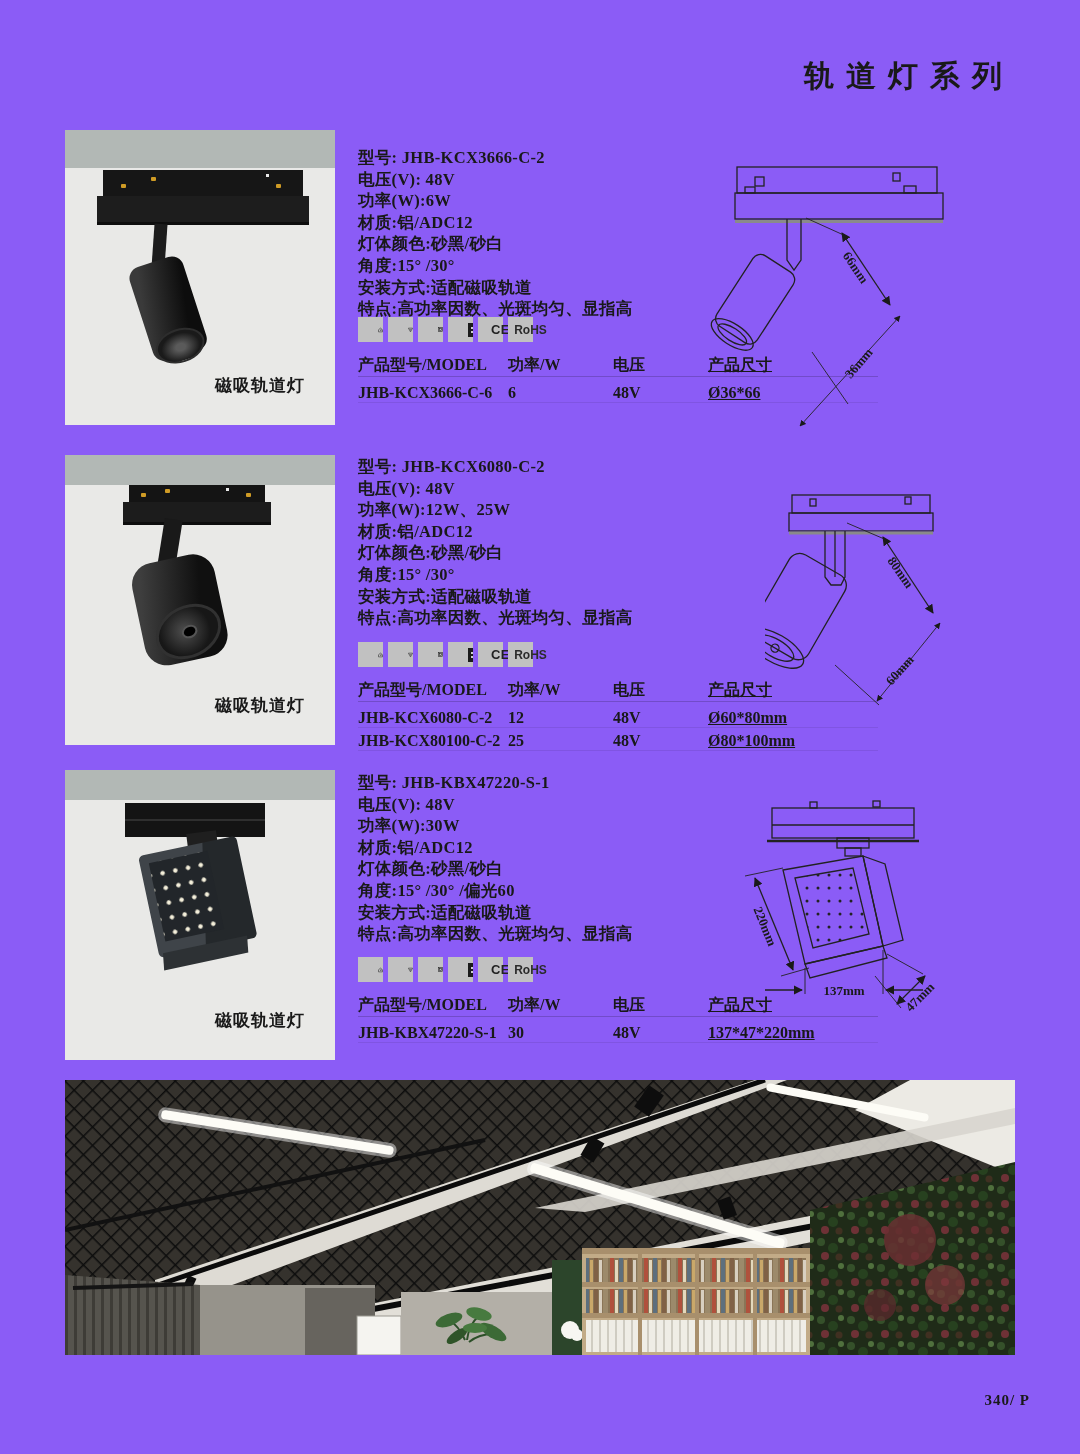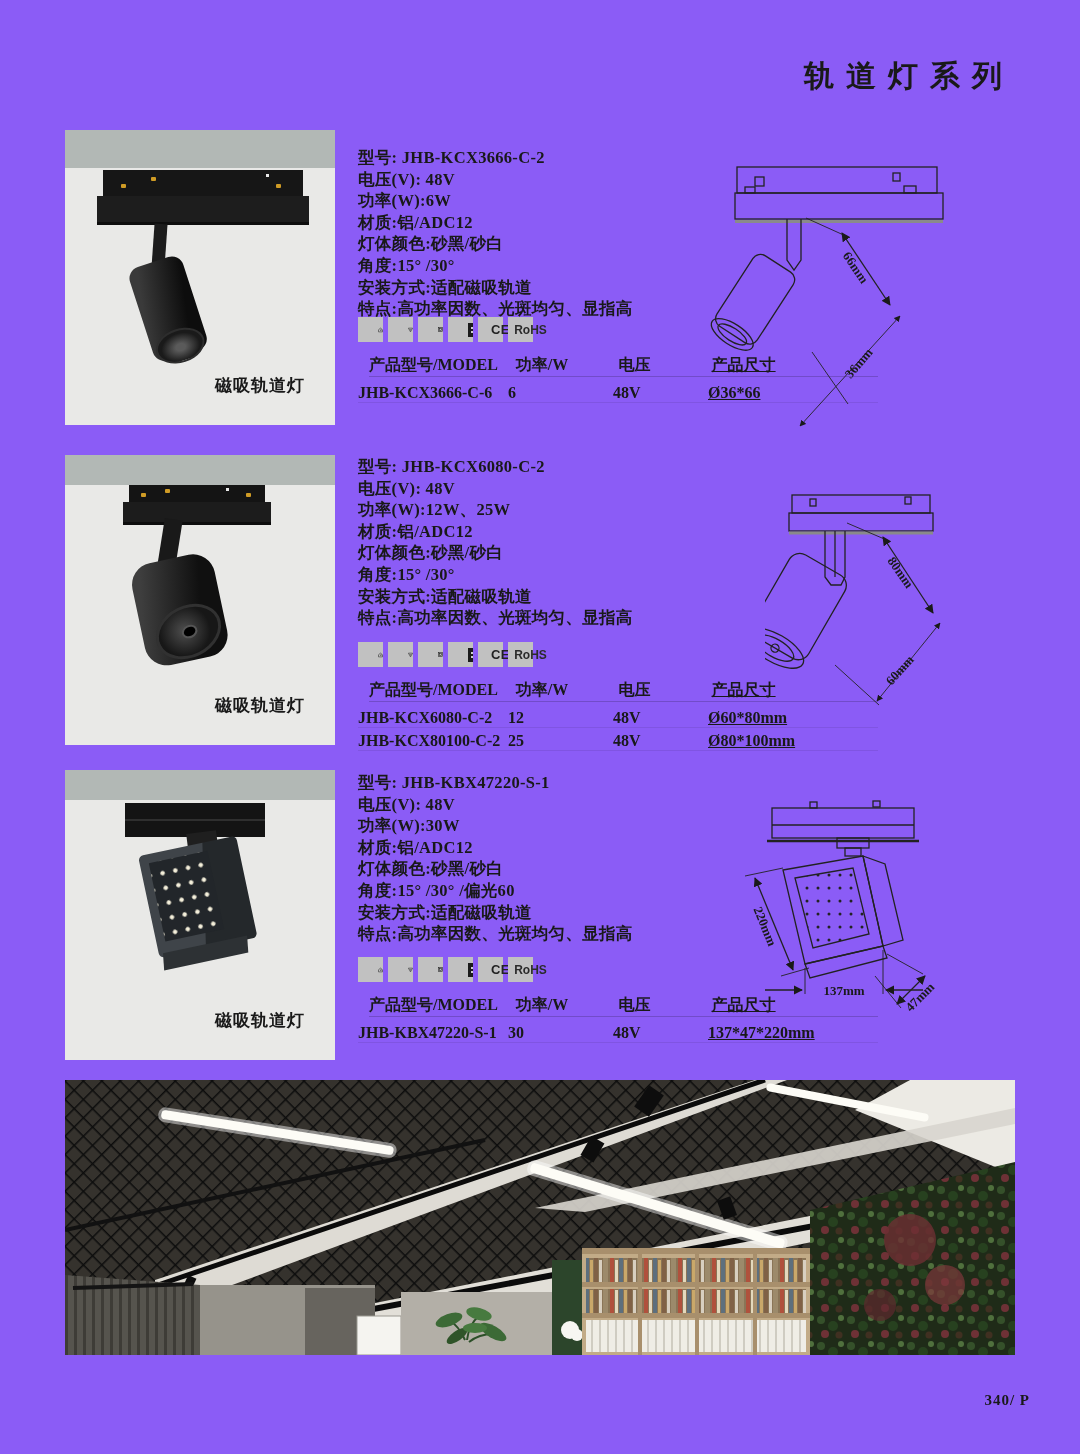--- a/index.html
+++ b/index.html
@@ -58,21 +58,21 @@
   .icon svg{display:block;}
   .ce-txt{font-family:"Liberation Sans",sans-serif;font-size:13px;font-weight:700;color:#222;letter-spacing:0.5px;}
   .rohs-txt{font-family:"Liberation Sans",sans-serif;font-size:12px;font-weight:700;color:#2b2b2b;}
   .ip-chip{width:18px;height:14px;background:#1b1b1b;
            background-image:linear-gradient(#cfcfcf,#cfcfcf),linear-gradient(#cfcfcf,#cfcfcf);
            background-size:11px 2px,8px 2px;background-position:3px 4px,3px 8px;background-repeat:no-repeat;}
 
   
   .table{left:358px;font-weight:700;font-size:16px;width:520px;}
   .tr{display:flex;align-items:flex-end;height:22px;}
-  .tr.head{height:24px;border-bottom:1px solid rgba(0,0,0,0.18);margin-bottom:3px;margin-left:11px;}
+  .tr.head{height:24px;border-bottom:1px solid rgba(0,0,0,0.18);margin-bottom:3px;}
   .tr.row{border-bottom:1px solid rgba(0,0,0,0.08);}
   .c1{width:150px;}.c2{width:105px;}.c3{width:95px;}.c4{width:170px;text-decoration:underline;}
 
   
   .dim-text{font-family:"Liberation Serif",serif;font-size:13px;font-weight:700;fill:#1a1a1a;}
 </style>
 </head>
 <body>
 
 <div class="page">

